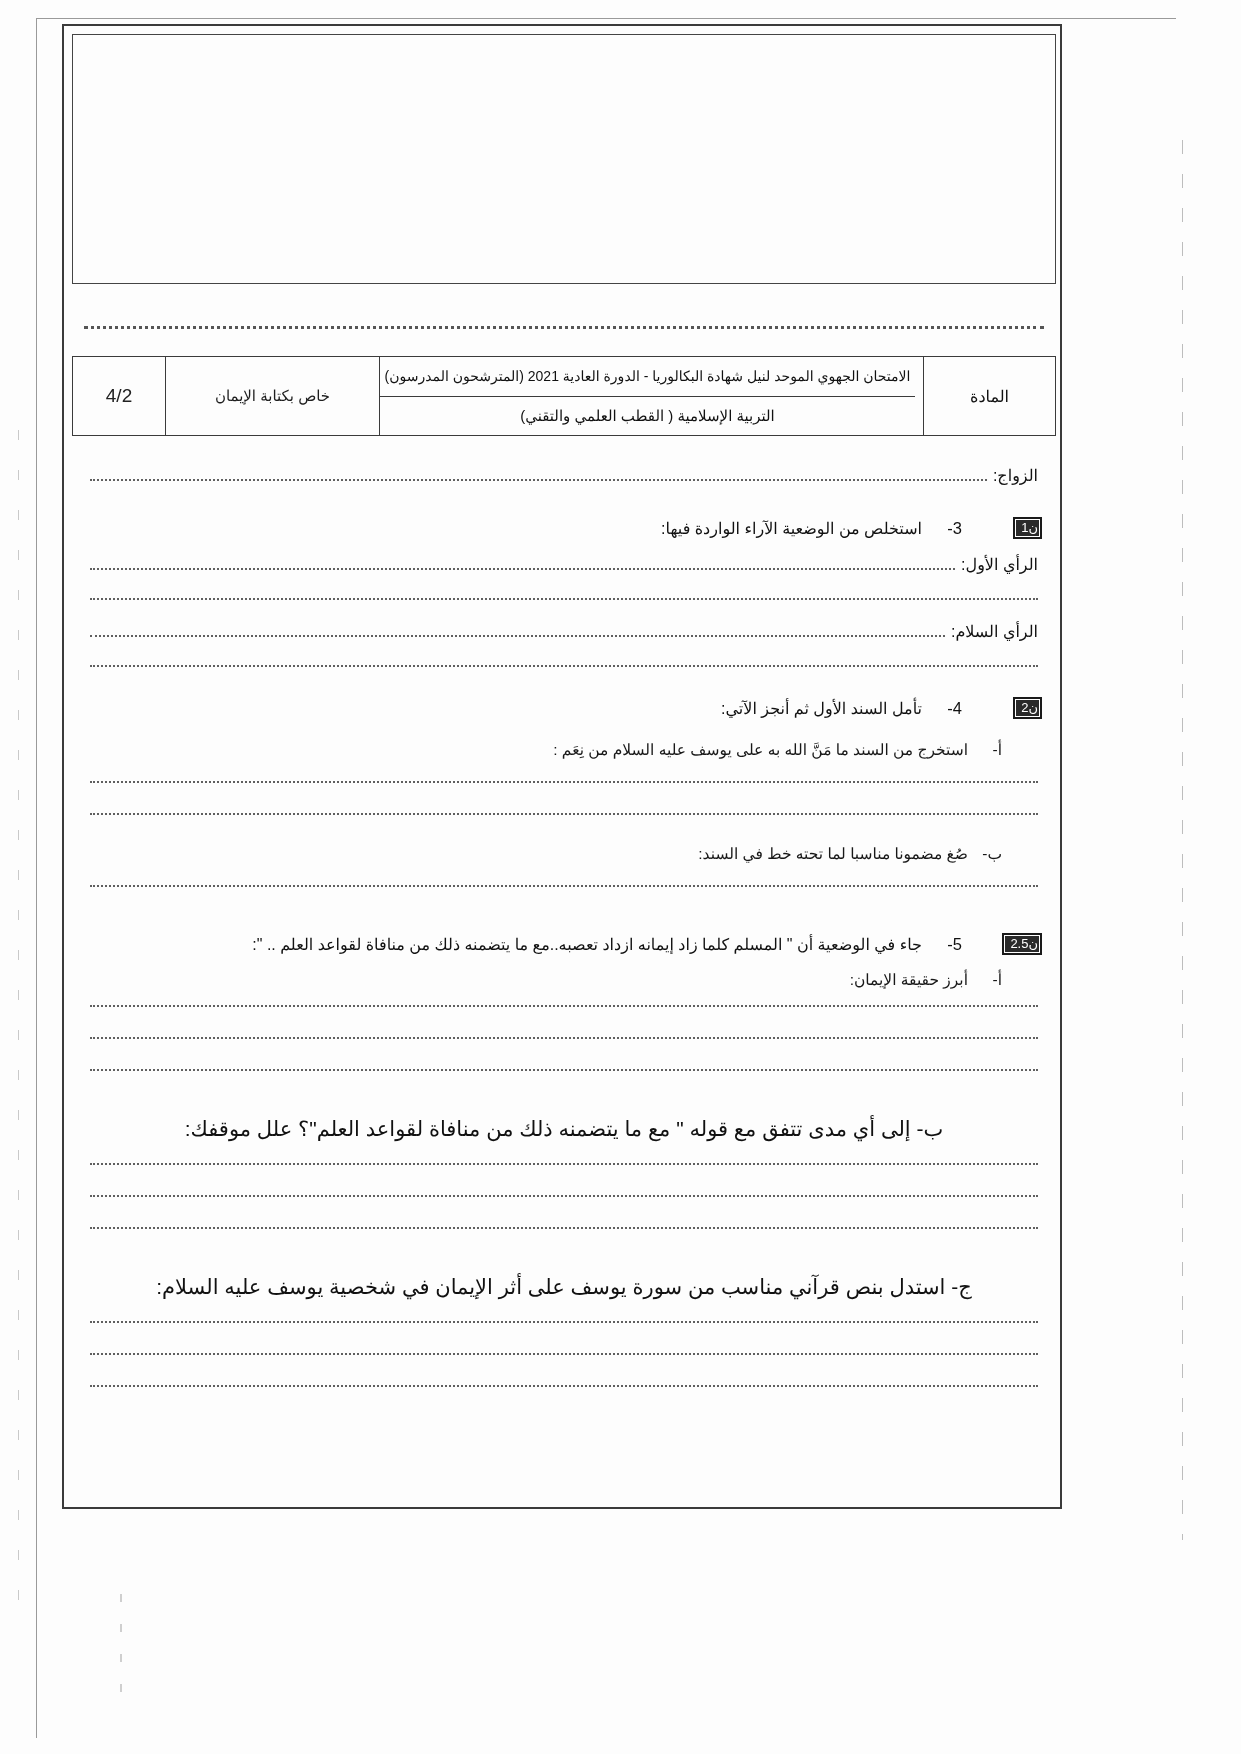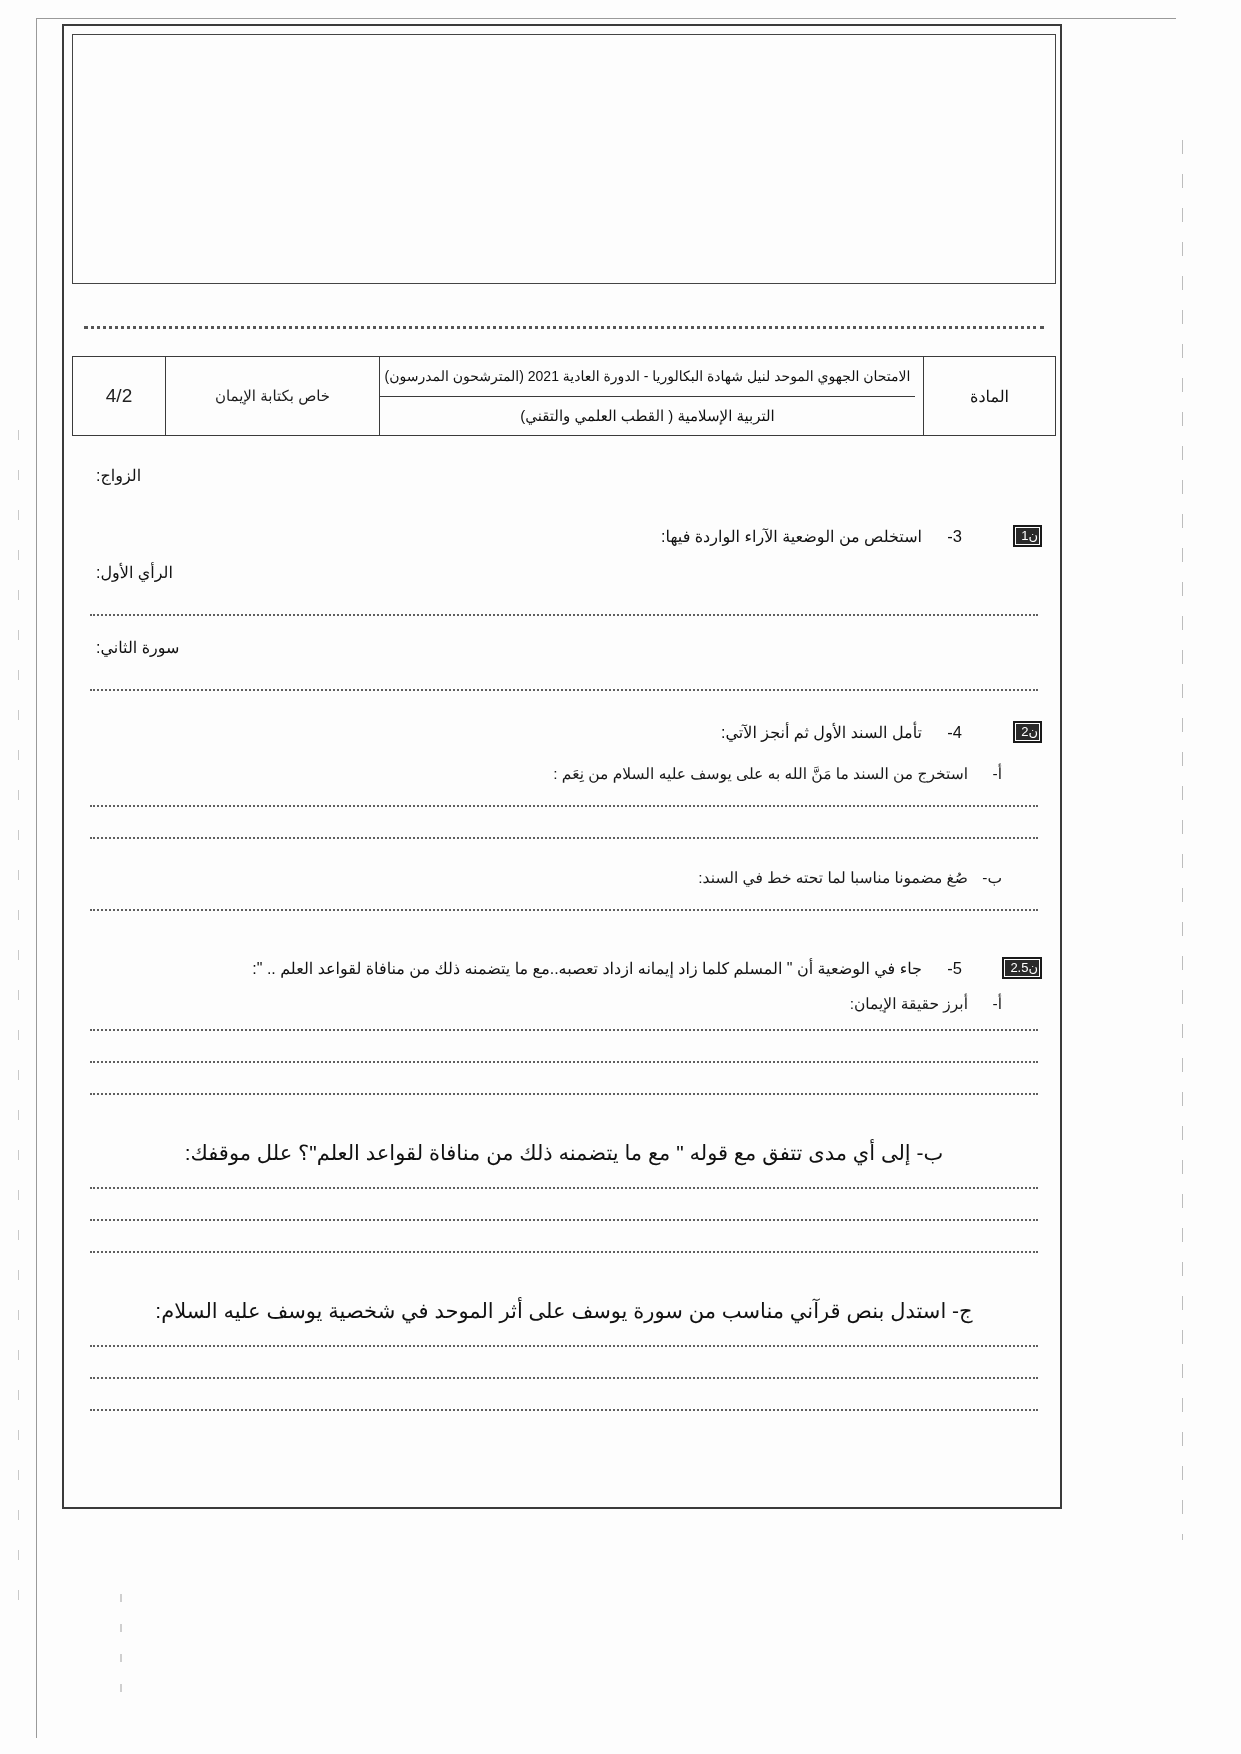--- a/index.html
+++ b/index.html
@@ -167,21 +167,21 @@
     color: #fff;
     font-size: 13px;
     padding: 1px 2px 2px 6px;
     letter-spacing: .5px;
     font-family: "Liberation Sans", sans-serif;
     box-shadow: 0 0 0 1px #fff inset;
   }
 
   .label-line {
     display: flex;
-    flex-direction: column;
+    flex-direction: row;
     align-items: flex-end;
     padding: 0 18px;
     font-size: 16px;
   }
   .label-line .lbl {
     white-space: nowrap;
     padding-left: 6px;
     padding-bottom: 2px;
   }
   .label-line .fill {
@@ -298,21 +298,21 @@
       <div class="label-line">
         <div class="lbl">الرأي الأول:</div>
         <div class="fill"></div>
       </div>
 
       <div class="spacer-22"></div>
       <div class="line-dots"></div>
       <div class="spacer-22"></div>
 
       <div class="label-line">
-        <div class="lbl">سورة الثاني:</div>
+        <div class="lbl">الرأي السلام:</div>
         <div class="fill"></div>
       </div>
 
       <div class="spacer-22"></div>
       <div class="line-dots"></div>
       <div class="spacer-30"></div>
 
       <div class="q-row-withmark">
         <div class="mark-wrap">
           <span class="mark">ن2</span>
@@ -376,21 +376,21 @@
 
       <div class="spacer-22"></div>
       <div class="line-dots"></div>
       <div class="spacer-30"></div>
       <div class="line-dots"></div>
       <div class="spacer-30"></div>
       <div class="line-dots"></div>
       <div class="spacer-30"></div>
       <div class="spacer-16"></div>
 
-      <div class="center-q">ج- استدل بنص قرآني مناسب من سورة يوسف على أثر الموحد في شخصية يوسف عليه السلام:</div>
+      <div class="center-q">ج- استدل بنص قرآني مناسب من سورة يوسف على أثر الإيمان في شخصية يوسف عليه السلام:</div>
 
       <div class="spacer-22"></div>
       <div class="line-dots"></div>
       <div class="spacer-30"></div>
       <div class="line-dots"></div>
       <div class="spacer-30"></div>
       <div class="line-dots"></div>
 
     </div>
   </div>

